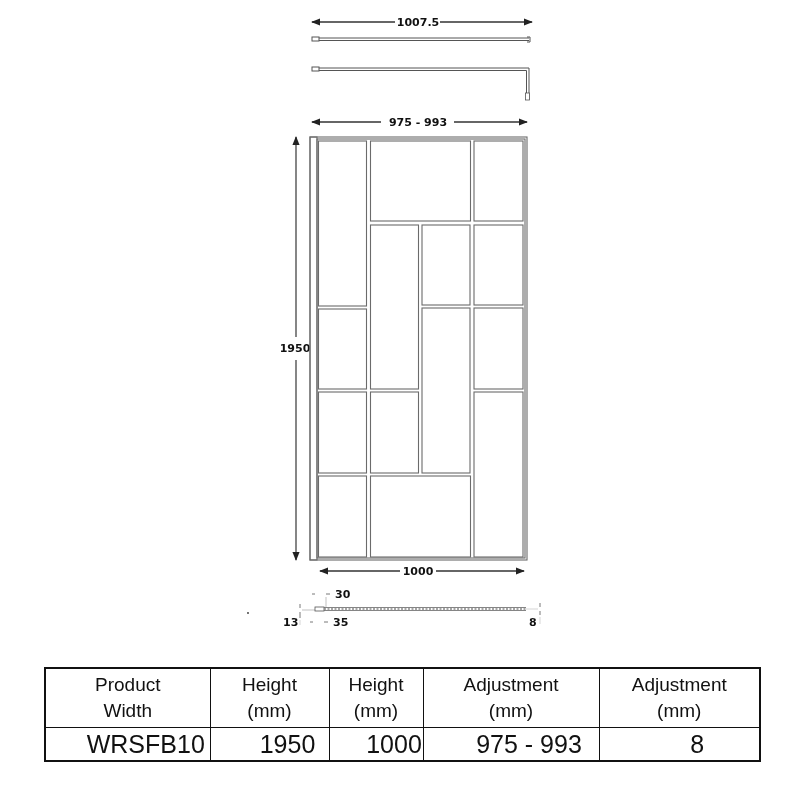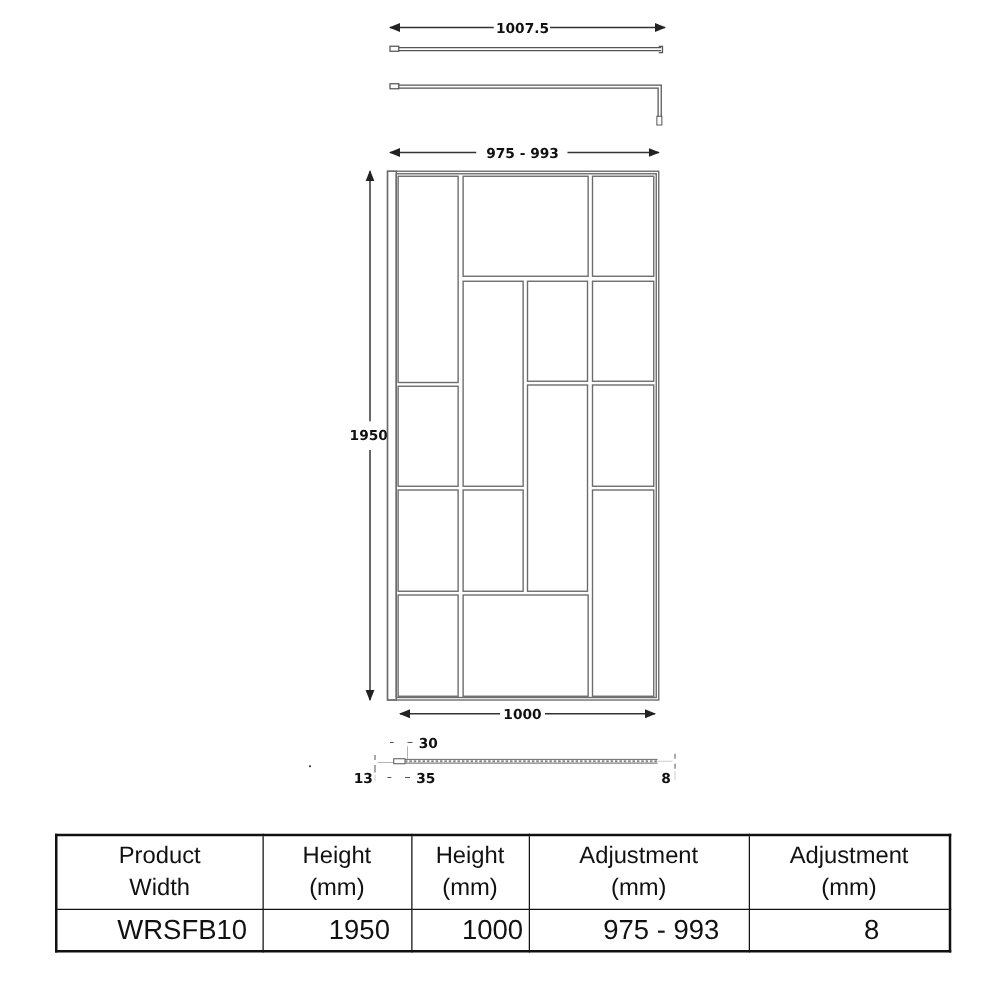--- a/index.html
+++ b/index.html
@@ -11,21 +11,21 @@
       position: absolute; left: 44px; top: 667px; width: 715px;
       border-collapse: collapse; table-layout: fixed;
       border: 2px solid #111;
     }
     #spec-table th, #spec-table td {
       border: 1.5px solid #111; text-align: center; color: #111;
       font-family: "Liberation Sans", sans-serif; font-weight: normal;
       padding: 0;
     }
     #spec-table th { font-size: 19px; line-height: 26px; height: 58px; }
-    #spec-table td { font-size: 22px; height: 32px; padding-left: 36px; }
+    #spec-table td { font-size: 25px; height: 32px; padding-left: 36px; }
     .hdr-line { display: block; }
   </style>
 </head>
 <body>
 
 <svg id="drawing" width="800" height="660" viewBox="0 0 800 660" xmlns="http://www.w3.org/2000/svg">
   <defs>
     <marker id="arr" viewBox="0 0 10 10" refX="9" refY="5" markerWidth="7" markerHeight="7" orient="auto-start-reverse">
       <path d="M0,1 L10,5 L0,9 z" fill="#222"></path>
     </marker>

